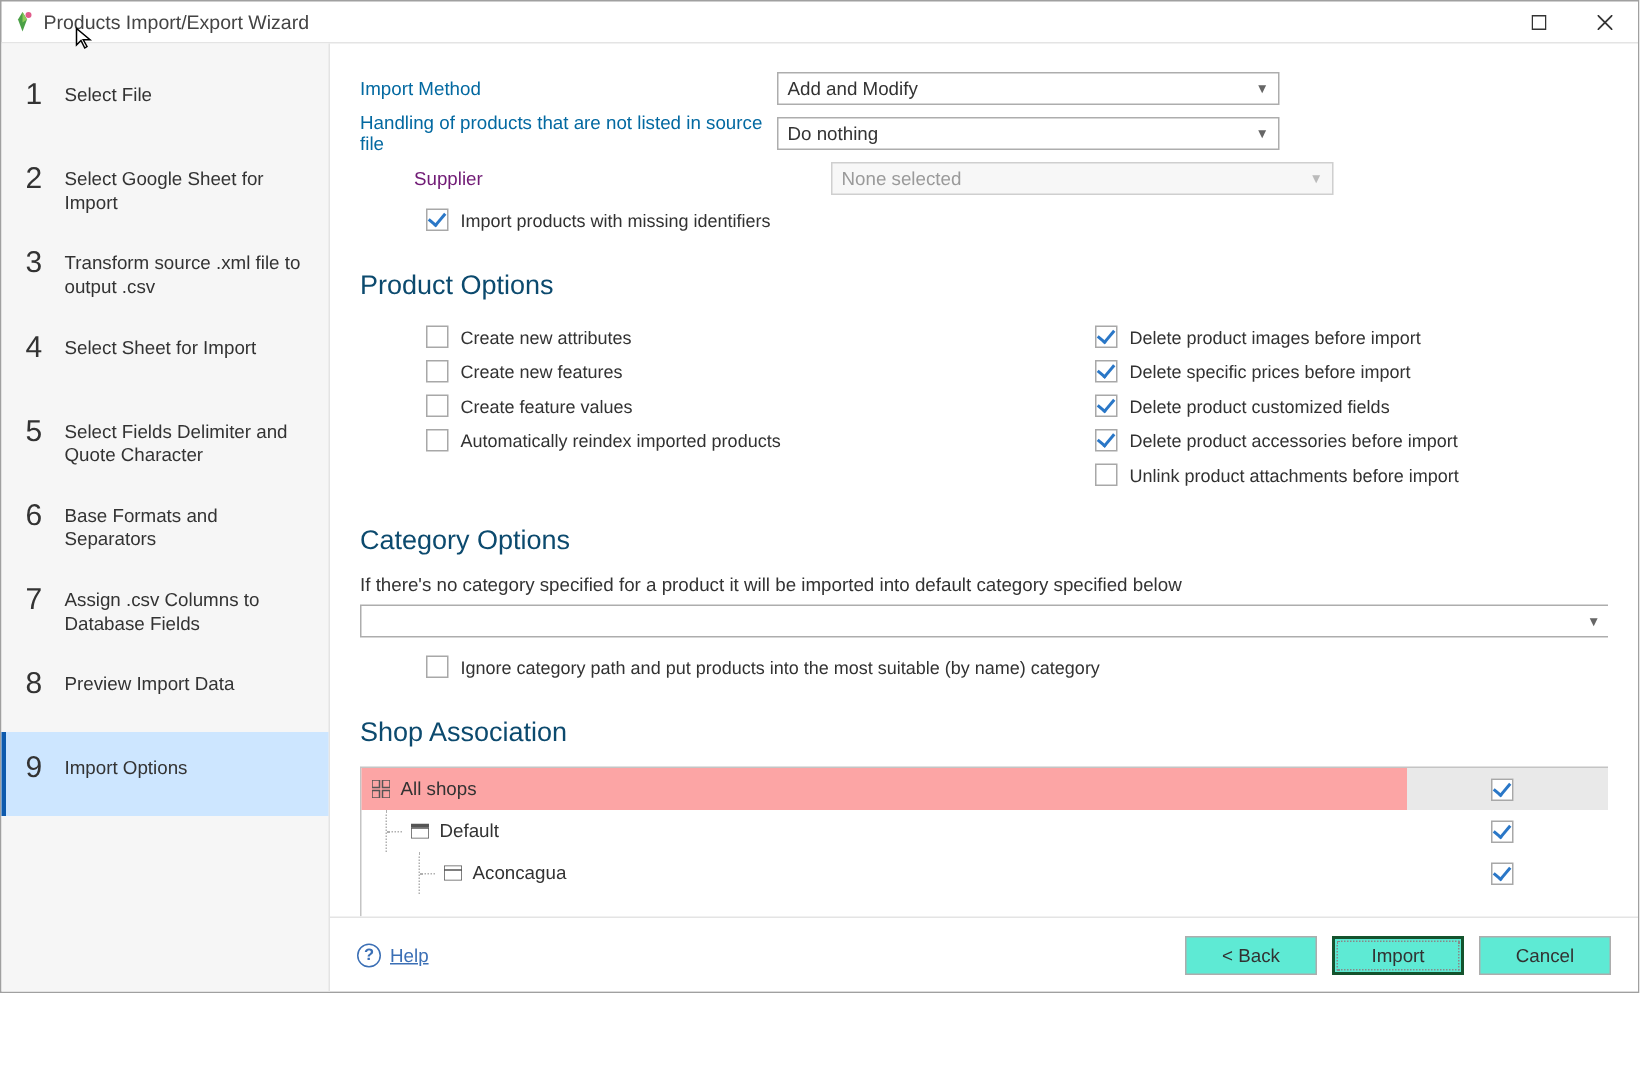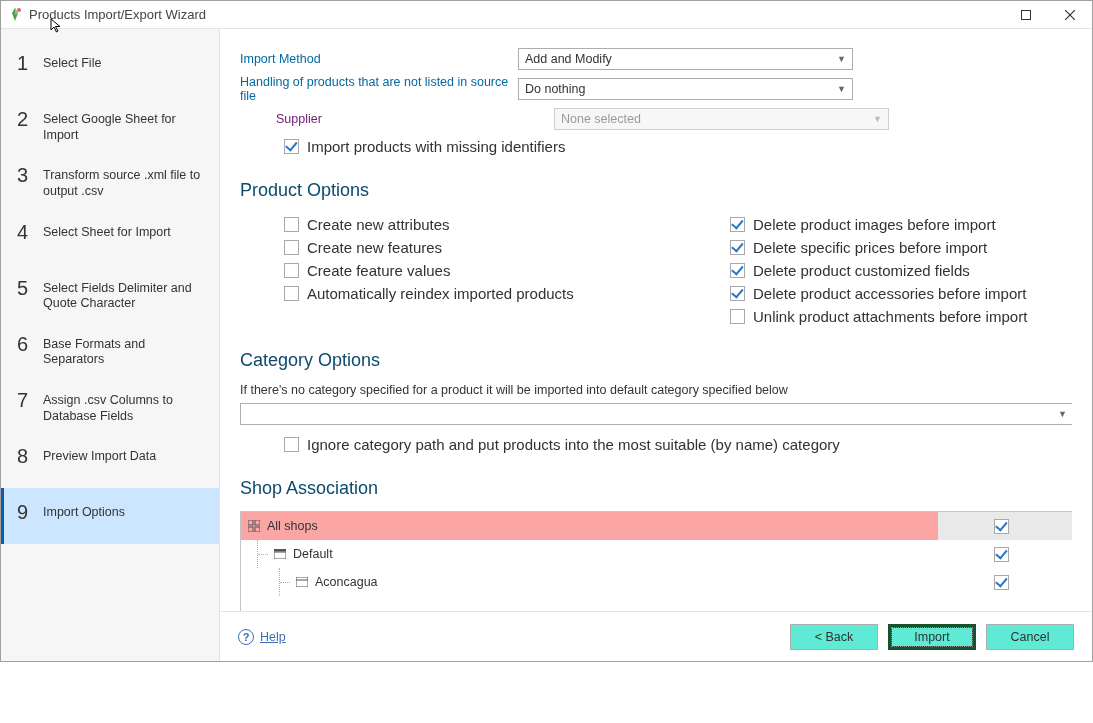--- a/index.html
+++ b/index.html
@@ -131,21 +131,21 @@
   h2.section {
     font-size: 18px;
     font-weight: 400;
     color: #0c4a6e;
     margin: 22px 0 12px 0;
   }
   .check-row {
     display: flex;
     align-items: center;
     height: 23px;
-    font-size: 15px;
+    font-size: 12px;
     padding-left: 44px;
   }
   .cbx {
     width: 15px; height: 15px;
     border: 1px solid #a8a8a8;
     margin-right: 8px;
     display: inline-flex;
     align-items: center;
     justify-content: center;
     background: #fff;
@@ -252,21 +252,21 @@
     width: 88px; height: 26px;
     border: 1px solid #adadad;
     background: #5eead4;
     margin-left: 10px;
     display: inline-flex;
     align-items: center;
     justify-content: center;
     font-size: 12.5px;
     cursor: pointer;
   }
-  .btn.primary { border: 4px solid #14532d; outline: 1px dotted #888; outline-offset: -4px;}
+  .btn.primary { border: 2px solid #14532d; outline: 1px dotted #888; outline-offset: -4px;}
 </style>
 </head>
 <body>
 
 <div class="window">
 
   <div class="titlebar">
     <span class="app-icon">
       <svg viewBox="0 0 16 16">
           <path d="M8 1 L11 6 L8 14 L5 6 Z" fill="#4aa046"></path>

